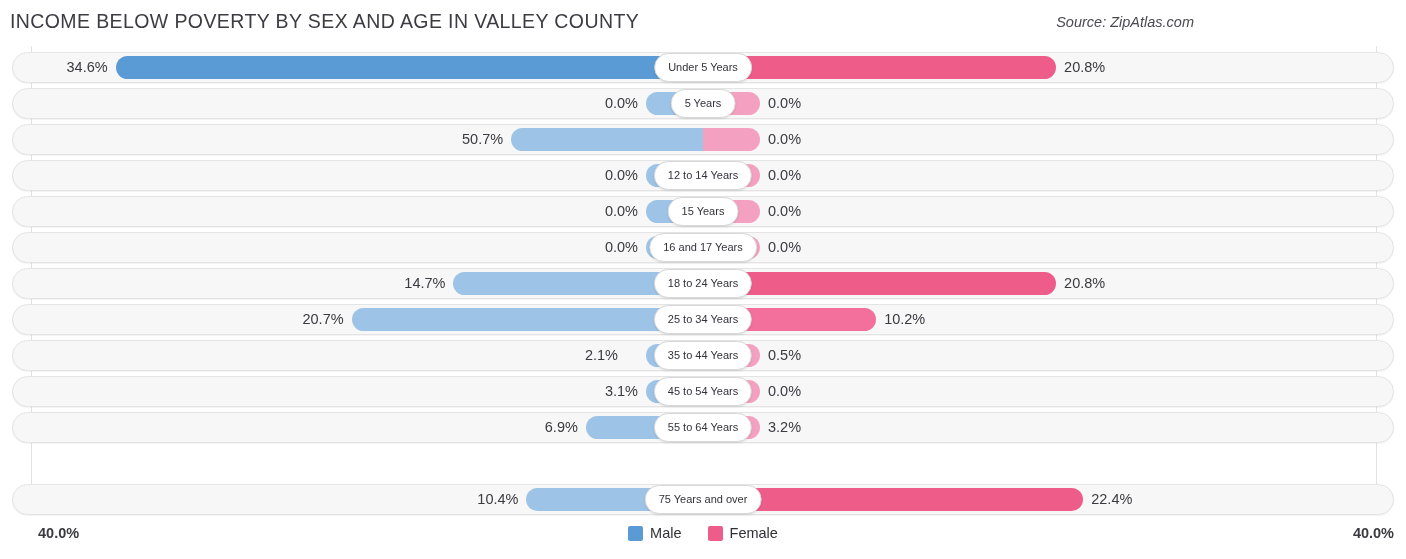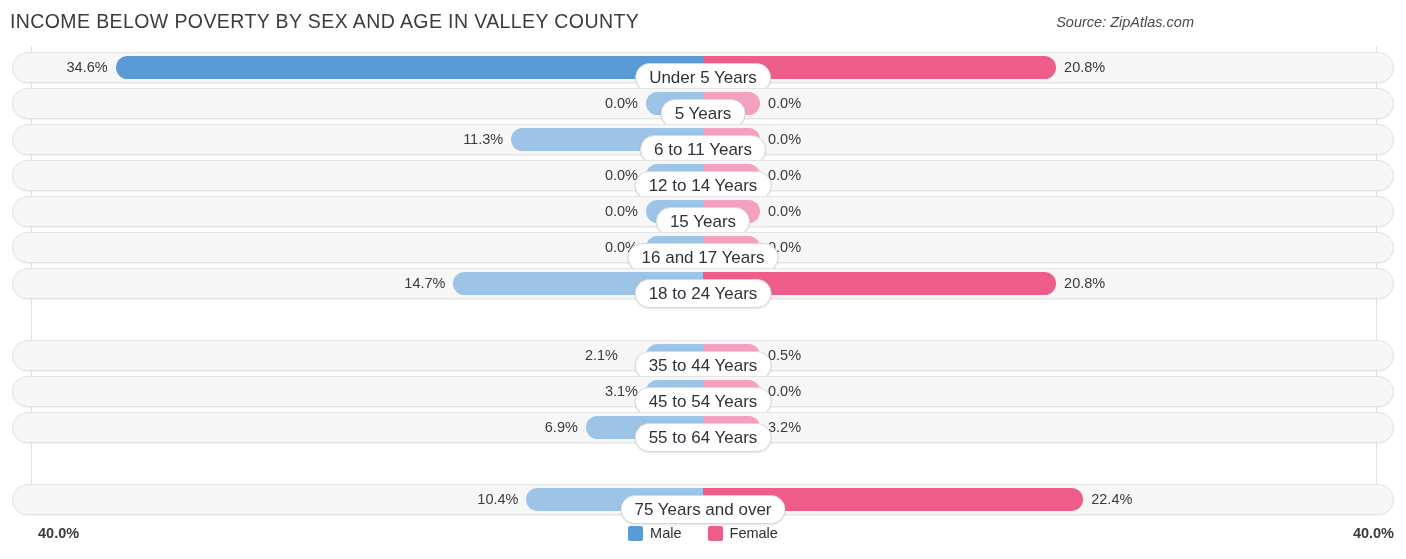--- a/index.html
+++ b/index.html
@@ -55,24 +55,24 @@
   .bar.female { border-top-left-radius: 0;  border-bottom-left-radius: 0; }
 
   .vlabel {
     position: absolute; top: 0; height: 31px; line-height: 31px;
     font-size: 14.5px; color: #3a3a40; white-space: nowrap;
   }
   .vlabel.left  { text-align: right; }
   .vlabel.right { text-align: left; }
 
   .pill {
-    position: absolute; top: 11px; height: 29px; line-height: 27px;
+    position: absolute; top: 1px; height: 29px; line-height: 27px;
     background: #ffffff; border: 1px solid #d8d8d8;
     border-radius: 15px;
-    font-size: 17px; color: #32323a;
+    font-size: 11px; color: #32323a;
     text-align: center; white-space: nowrap;
     padding: 0 13px;
     box-shadow: 0 1px 2px rgba(0,0,0,.10);
     transform: translateX(-50%);
   }
 
   
   .foot { position: absolute; left: 0; top: 520px; width: 1406px; height: 39px; }
   .axmax {
     position: absolute; top: 5px; font-size: 14.5px; color: #3a3a40; font-weight: bold;
@@ -113,23 +113,22 @@
         <div class="bar male" style="left: 634px; width: 57px; background: rgb(157, 195, 230);"></div>
         <div class="bar female" style="left: 691px; width: 57px; background: rgb(244, 160, 192);"></div>
         <div class="vlabel left" style="left: 536px; width: 90px;">0.0%</div>
         <div class="vlabel right" style="left: 756px; width: 90px;">0.0%</div>
         <div class="pill" style="left: 691px;">5 Years</div>
       </div>
       <div class="row" style="top: 78px;">
         <div class="track"></div>
         <div class="bar male" style="left: 499.183px; width: 191.817px; background: rgb(157, 195, 230);"></div>
         <div class="bar female" style="left: 691px; width: 57px; background: rgb(244, 160, 192);"></div>
-        <div class="vlabel left" style="left: 401.183px; width: 90px;">11.3%</div>
-        <div class="vlabel right" style="left: 756px; width: 90px;">0.0%</div>
-        <div class="pill" style="left: 691px;">6 to 11 Years</div>
+        <div class="vlabel left" style="left: 401.183px; width: 90px;">50.7%</div>
+        <div class="vlabel right" style="left: 756px; width: 90px;">0.0%</div>
       </div>
       <div class="row" style="top: 114px;">
         <div class="track"></div>
         <div class="bar male" style="left: 634px; width: 57px; background: rgb(157, 195, 230);"></div>
         <div class="bar female" style="left: 691px; width: 57px; background: rgb(244, 160, 192);"></div>
         <div class="vlabel left" style="left: 536px; width: 90px;">0.0%</div>
         <div class="vlabel right" style="left: 756px; width: 90px;">0.0%</div>
         <div class="pill" style="left: 691px;">12 to 14 Years</div>
       </div>
       <div class="row" style="top: 150px;">
@@ -148,20 +147,28 @@
         <div class="vlabel right" style="left: 756px; width: 90px;">0.0%</div>
         <div class="pill" style="left: 691px;">16 and 17 Years</div>
       </div>
       <div class="row" style="top: 222px;">
         <div class="track"></div>
         <div class="bar male" style="left: 441.467px; width: 249.532px; background: rgb(157, 195, 230);"></div>
         <div class="bar female" style="left: 691px; width: 353.08px; background: rgb(238, 93, 138);"></div>
         <div class="vlabel left" style="left: 343.467px; width: 90px;">14.7%</div>
         <div class="vlabel right" style="left: 1052.08px; width: 90px;">20.8%</div>
         <div class="pill" style="left: 691px;">18 to 24 Years</div>
+      </div>
+      <div class="row" style="top: 258px;">
+        <div class="track"></div>
+        <div class="bar male" style="left: 339.618px; width: 351.382px; background: rgb(157, 195, 230);"></div>
+        <div class="bar female" style="left: 691px; width: 173.145px; background: rgb(244, 112, 156);"></div>
+        <div class="vlabel left" style="left: 241.618px; width: 90px;">20.7%</div>
+        <div class="vlabel right" style="left: 872.145px; width: 90px;">10.2%</div>
+        <div class="pill" style="left: 691px;">25 to 34 Years</div>
       </div>
       <div class="row" style="top: 294px;">
         <div class="track"></div>
         <div class="bar male" style="left: 634px; width: 57px; background: rgb(157, 195, 230);"></div>
         <div class="bar female" style="left: 691px; width: 57px; background: rgb(244, 160, 192);"></div>
         <div class="vlabel left" style="left: 516px; width: 90px;">2.1%</div>
         <div class="vlabel right" style="left: 756px; width: 90px;">0.5%</div>
         <div class="pill" style="left: 691px;">35 to 44 Years</div>
       </div>
       <div class="row" style="top: 330px;">

